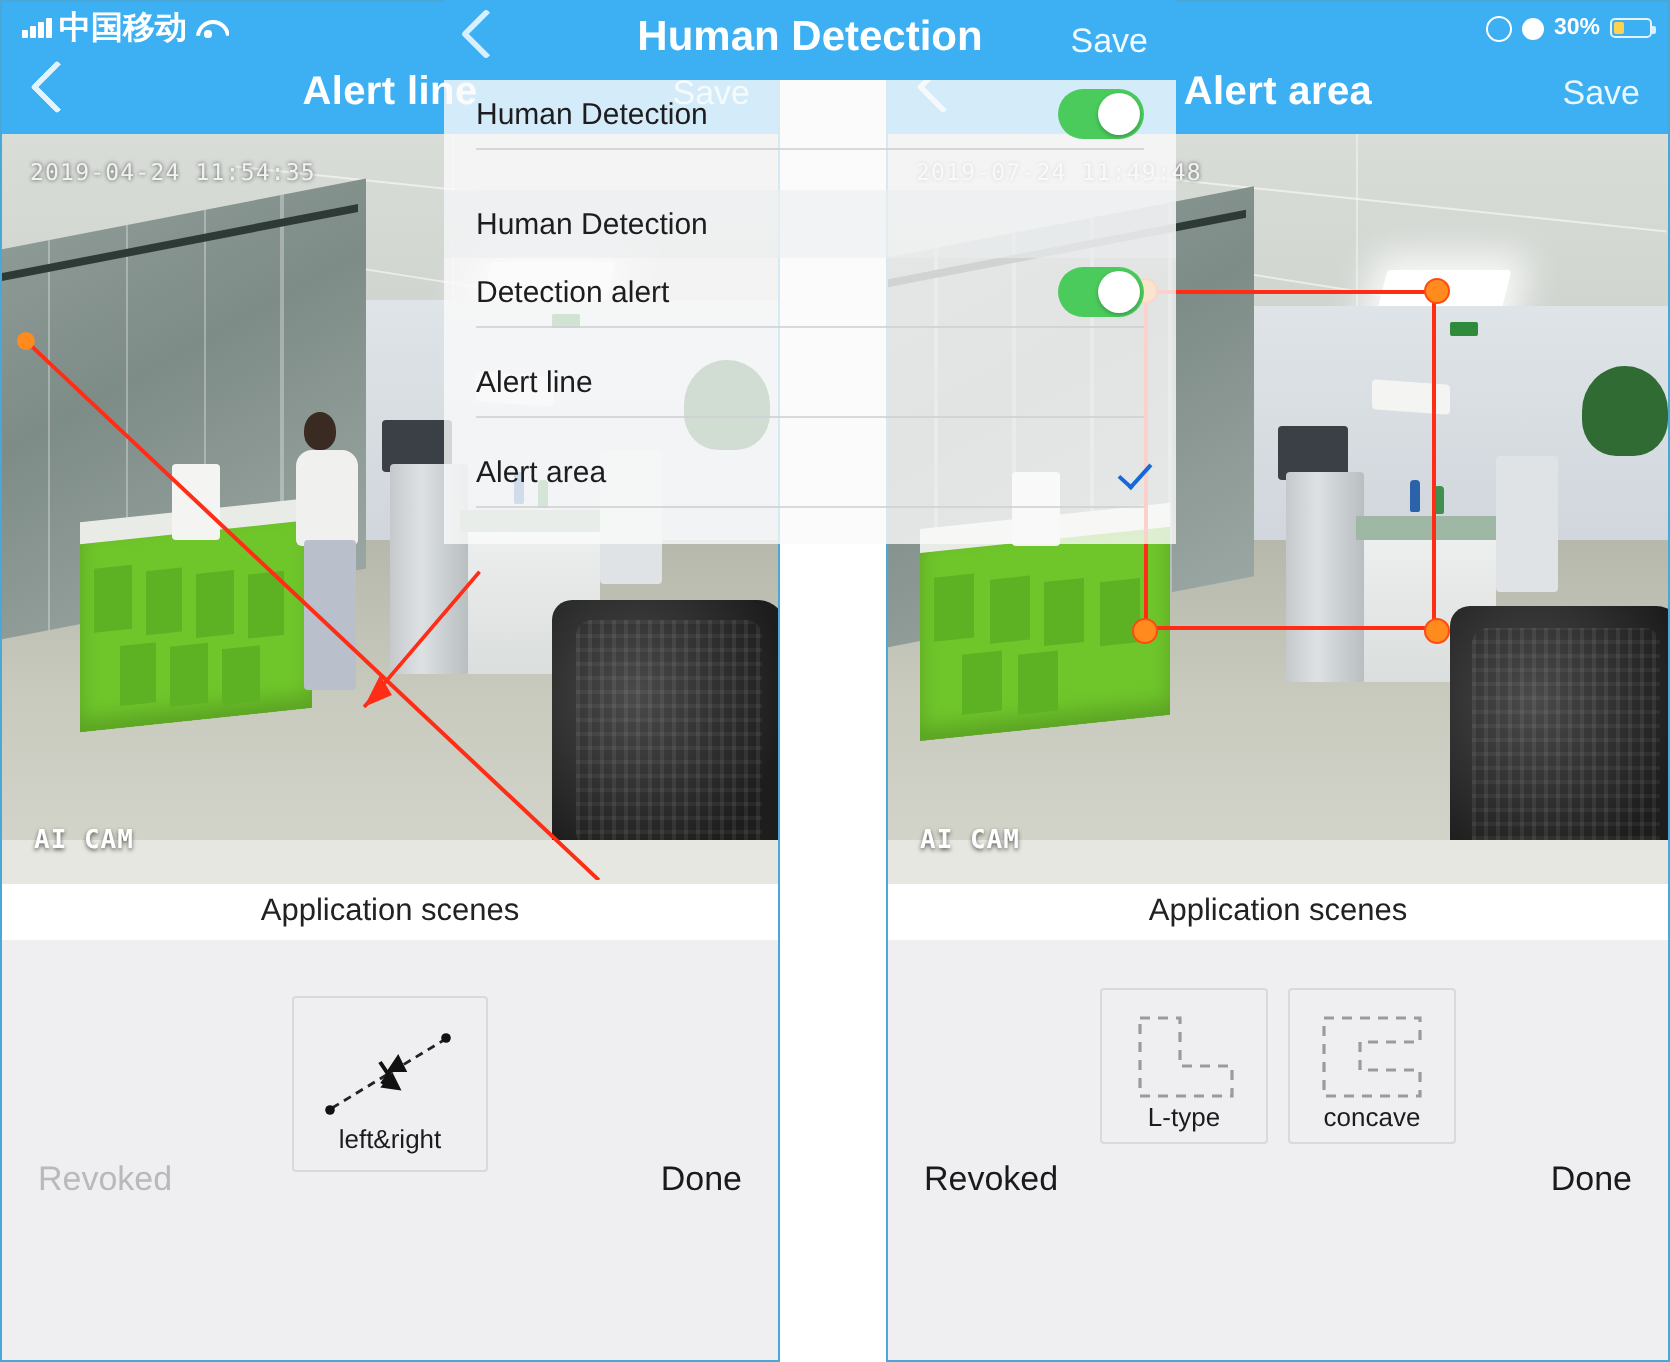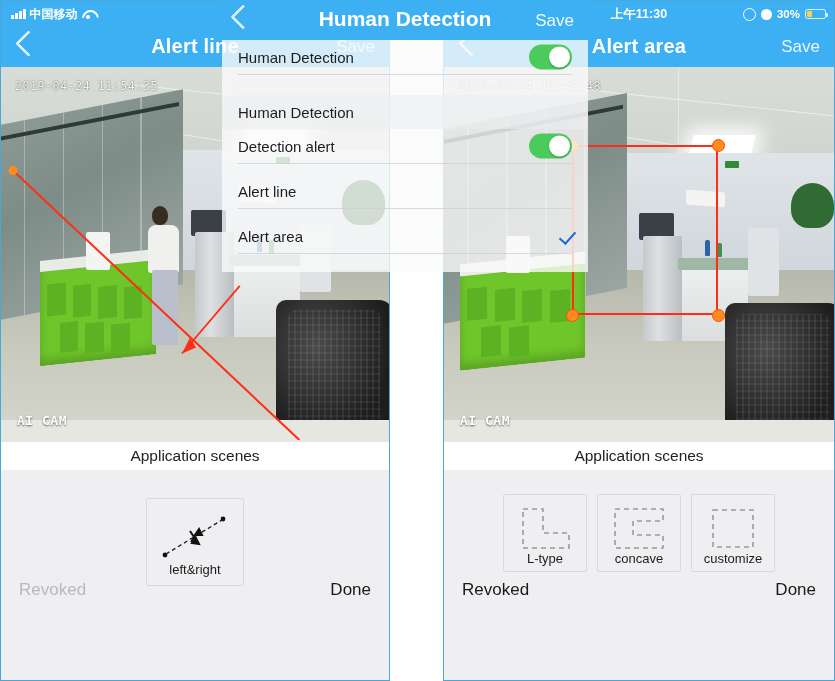--- a/index.html
+++ b/index.html
@@ -16,21 +16,21 @@
   
   .statusbar{position:relative;height:26px;background:#3cb0f3;color:#fff;
              display:flex;align-items:center;font-size:12.5px;font-weight:bold;}
   .sb-left{position:absolute;left:10px;display:flex;align-items:center;gap:4px;}
   .sb-center{position:absolute;left:0;right:0;text-align:center;}
   .sb-right{position:absolute;right:8px;display:flex;align-items:center;gap:5px;}
   .bars{display:inline-flex;align-items:flex-end;gap:1.5px;height:10px;}
   .bars i{display:block;width:2.5px;background:#fff;border-radius:.5px;}
   .bars i:nth-child(1){height:4px}.bars i:nth-child(2){height:6px}
   .bars i:nth-child(3){height:8px}.bars i:nth-child(4){height:10px}
-  .carrier{font-size:12px;}
+  .carrier{font-size:16px;}
   .wifi{position:relative;width:13px;height:10px;}
   .wifi:before{content:"";position:absolute;left:0;top:1px;width:13px;height:13px;
     border:2.2px solid #fff;border-radius:50%;clip-path:polygon(0 0,100% 0,100% 46%,0 46%);}
   .wifi:after{content:"";position:absolute;left:4.6px;top:6.4px;width:3.6px;height:3.6px;
     background:#fff;border-radius:50%;}
   .battpct{font-size:11.5px;}
   .batt{width:21px;height:10px;border:1.3px solid rgba(255,255,255,.85);border-radius:2.5px;
         position:relative;box-sizing:border-box;padding:1px;}
   .batt:after{content:"";position:absolute;right:-3.2px;top:3px;width:2px;height:4px;
         background:rgba(255,255,255,.8);border-radius:0 1px 1px 0;}
@@ -243,21 +243,20 @@
       <div class="footer-actions">
         <div class="act act-dim">Revoked</div>
         <div class="act act-on">Done</div>
       </div>
     </div>
   </div>
 
   <div class="phone phone-right">
 
     <div class="statusbar">
-      <div class="sb-center">上午11:30</div>
       <div class="sb-right">
         <span class="dot-icon"></span>
         <span class="alarm-icon"></span>
         <span class="battpct">30%</span>
         <span class="batt">
             <span style="width:30%"></span>
           </span>
       </div>
     </div>
 
@@ -335,28 +334,20 @@
 
         <div class="card" style="width:84px;height:78px">
           <div class="card-art">
             <svg width="60" height="46" viewBox="0 0 60 46">
               <polygon points="6,4 54,4 54,16 24,16 24,30 54,30 54,43 6,43" fill="none" stroke="#9b9b9b" stroke-width="1.6" stroke-dasharray="5,4"></polygon>
             </svg>
           </div>
           <div class="card-label">concave</div>
         </div>
 
-        <div class="card" style="width:84px;height:78px">
-          <div class="card-art">
-            <svg width="54" height="46" viewBox="0 0 54 46">
-              <rect x="7" y="5" width="40" height="37" fill="none" stroke="#9b9b9b" stroke-width="1.6" stroke-dasharray="5,4"></rect>
-            </svg>
-          </div>
-          <div class="card-label">customize</div>
-        </div>
       </div>
       <div class="footer-actions">
         <div class="act act-on">Revoked</div>
         <div class="act act-on">Done</div>
       </div>
     </div>
   </div>
 
   <div class="overlay">
     <div class="ov-bar">

